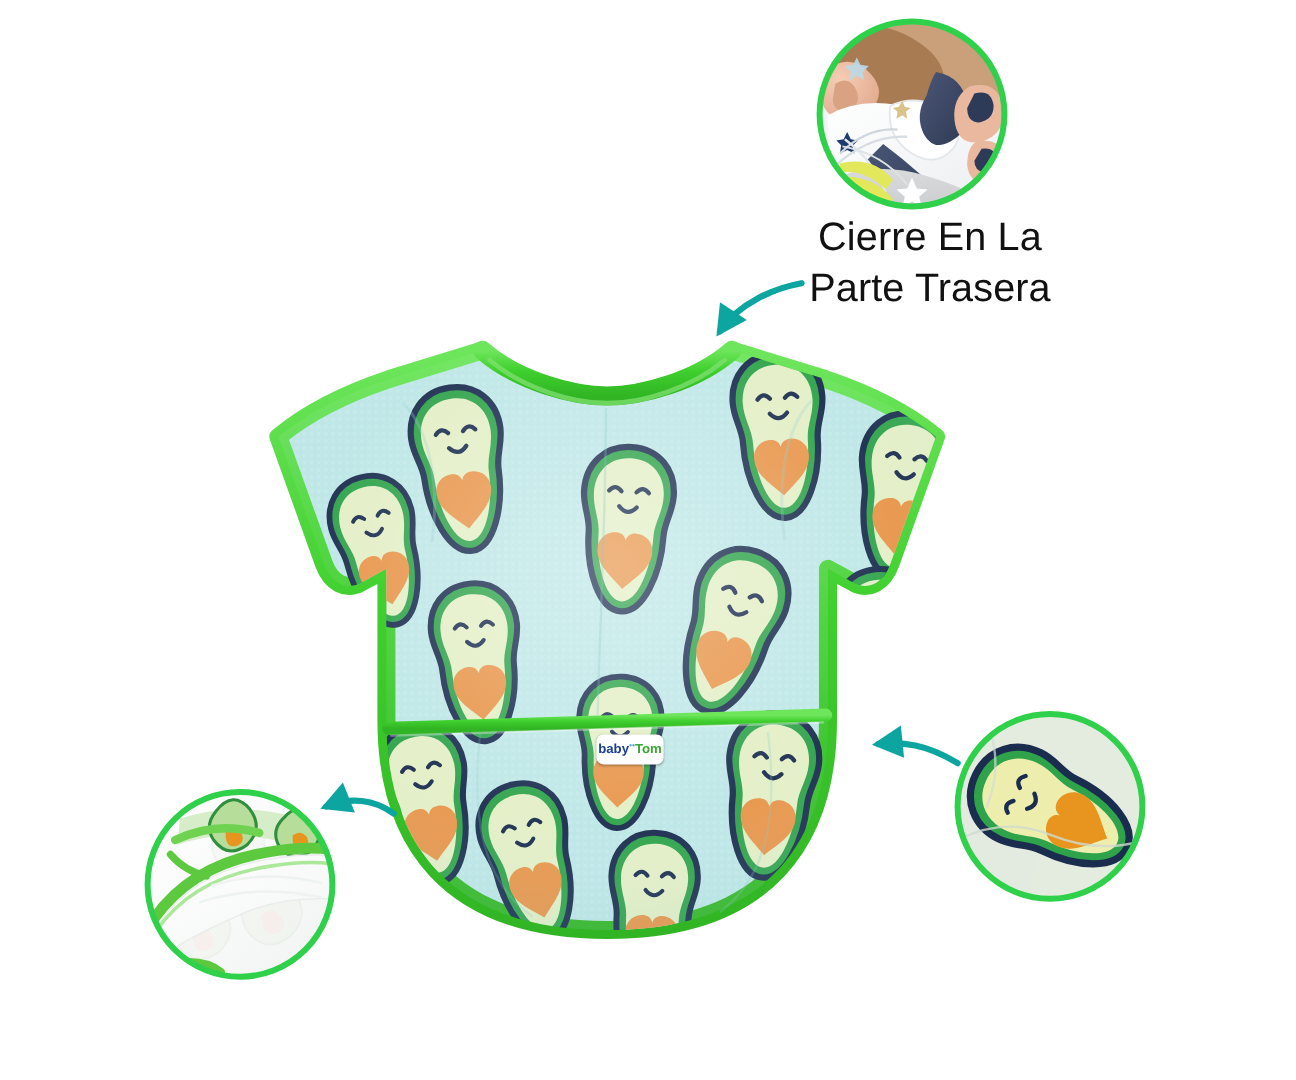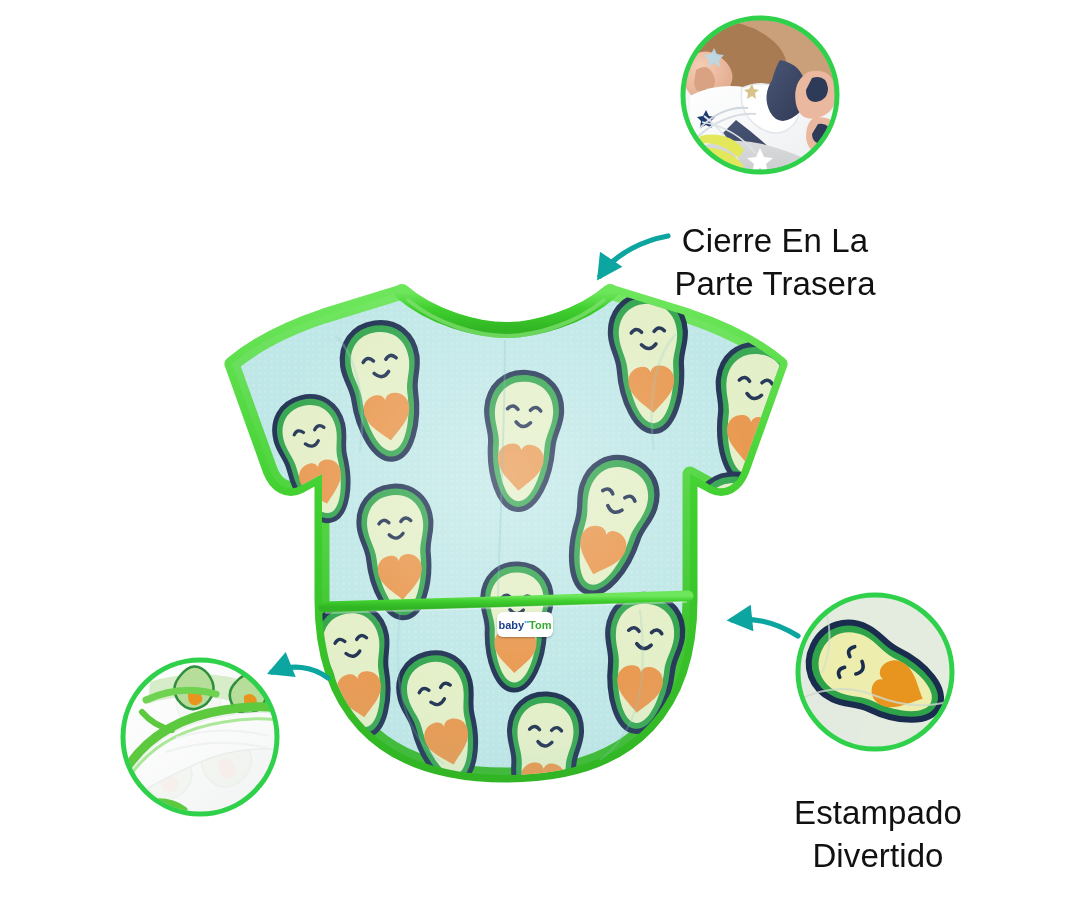--- a/index.html
+++ b/index.html
@@ -15,21 +15,20 @@
     position:absolute;
     color:#111111;
     font-family:"Liberation Sans", sans-serif;
     font-weight:400;
     font-size:33px;
     line-height:1.30;
     letter-spacing:0.1px;
     text-align:center;
     white-space:pre-line;
     user-select:none;
-    margin-top:44px;
   }
   #label-back   { left:620px; top:176px; width:310px; }
   #label-print  { left:752px; top:748px; width:252px; }
   #label-water  { left:78px;  top:812px; width:292px; }
 
   
   #brand-tag {
     position:absolute;
     left:497px; top:612px;
     width:56px; height:25px;
@@ -302,17 +301,15 @@
 
   <div id="brand-tag">
     <span class="bt-inner">
       <span class="bt-a">baby</span><span class="bt-dot">••</span><span class="bt-b">Tom</span>
     </span>
   </div>
 
   <div id="label-back" class="callout-label">Cierre En La
 Parte Trasera</div>
 
-  <div id="label-print" class="callout-label">Estampado
-Divertido</div>
 
 
 </div>
 
 </body></html>

